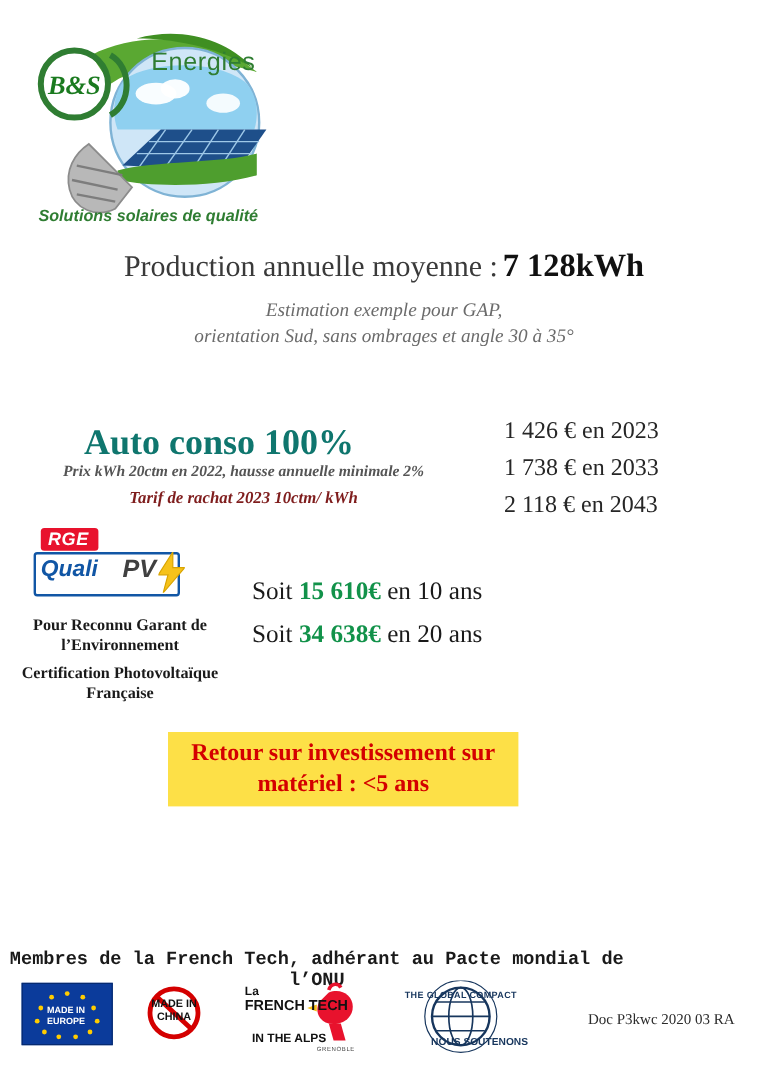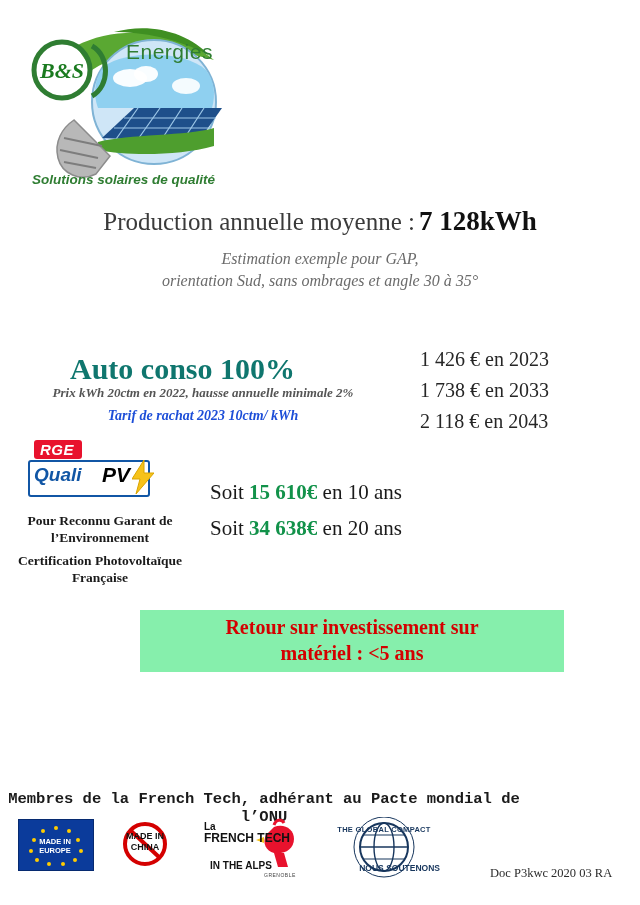--- a/index.html
+++ b/index.html
@@ -99,21 +99,21 @@
   }
   .note2 {
     position: absolute;
     left: 18px;
     top: 408px;
     width: 370px;
     text-align: center;
     font-style: italic;
     font-weight: bold;
     font-size: 14px;
-    color: #1d4ed8;
+    color: #7f1d1d;
   }
 
   .year-values {
     position: absolute;
     left: 420px;
     top: 344px;
     font-size: 20px;
     color: #262626;
     line-height: 31px;
   }
@@ -161,21 +161,21 @@
     color: #1156a5;
   }
   .rge-pv {
     position: absolute;
     left: 74px;
     top: 23px;
     font-family: "Liberation Sans", sans-serif;
     font-weight: bold;
     font-style: italic;
     font-size: 21px;
-    color: #000000;
+    color: #404040;
   }
   .rge-bolt {
     position: absolute;
     left: 104px;
     top: 20px;
   }
 
   .rge-sub1 {
     position: absolute;
     left: 10px;
@@ -211,22 +211,22 @@
   .soit-amount {
     color: #12924a;
     font-weight: bold;
   }
 
   
   .roi-box {
     position: absolute;
     left: 140px;
     top: 610px;
-    width: 424px;
-    background: #86efac;
+    width: 292px;
+    background: #fde047;
     text-align: center;
     padding: 4px 0 6px 0;
   }
   .roi-box div {
     font-size: 20px;
     font-weight: bold;
     color: #d40000;
     line-height: 26px;
   }
 
@@ -345,21 +345,20 @@
     font-family: "Liberation Sans", sans-serif;
     font-size: 8.5px; font-weight: bold; color: #17365d;
   }
   .doc-ref {
     position: absolute;
     left: 490px;
     top: 842px;
     font-size: 12.5px;
     color: #2b2b2b;
     white-space: nowrap;
-    margin-top: 24px;
   }
 </style>
 </head>
 <body>
 
 <div class="logo-block">
   <svg class="bulb-svg" width="280" height="180" viewBox="0 0 280 180">
 
     <path d="M58 30 C100 8 160 14 196 44 C150 30 104 34 74 54 Z" fill="#5aa832"></path>
     <path d="M96 16 C132 6 170 16 192 40 C160 22 124 16 96 16 Z" fill="#3f8f22"></path>

